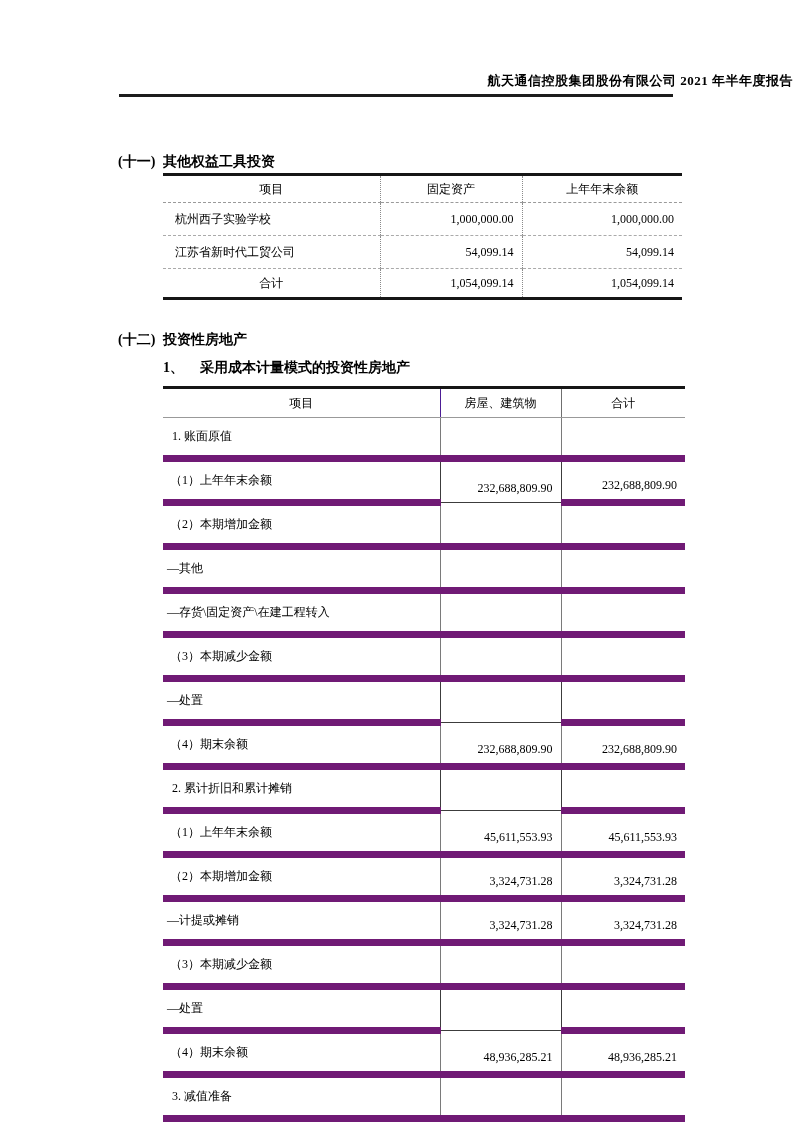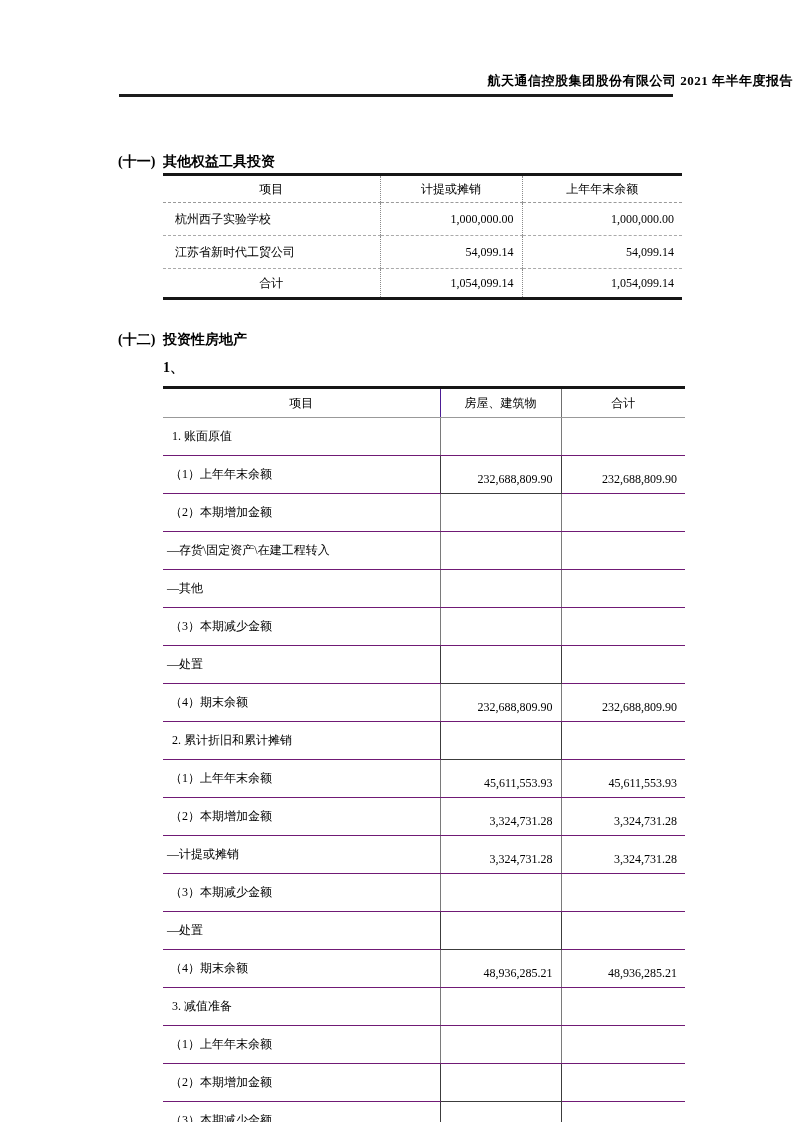--- a/index.html
+++ b/index.html
@@ -93,21 +93,21 @@
   .t2 col.c3 { width: 124px; }
   .t2 th {
     font-weight: normal;
     height: 26px;
     text-align: center;
     border-bottom: 1px solid #999;
   }
   .t2 th.mid { border-left: 1px solid #4c1d95; border-right: 1px solid #6f6f6f; }
   .t2 td {
     height: 30px;
-    border-bottom: 1px solid #701a75;
+    border-bottom: 7px solid #701a75;
     vertical-align: middle;
   }
   .t2 td.mid { border-left: 1px solid #7a7a7a; border-right: 1px solid #7a7a7a; }
   .t2 td.boxed { border: 1px solid #3c3c3c; }
   .t2 td.label { text-align: left; padding-left: 5px; }
   .t2 td.label.section { padding-left: 9px; }
   .t2 td.label.item { padding-left: 7px; }
   .t2 td.label.sub { padding-left: 4px; }
   .t2 td.num {
     text-align: right;
@@ -130,21 +130,21 @@
 
 <table class="t1">
   <colgroup>
       <col class="c1">
       <col class="c2">
       <col class="c3">
     </colgroup>
   <thead>
     <tr>
       <th class="v">项目</th>
-      <th class="v">计提或摊销</th>
+      <th class="v">固定资产</th>
       <th>上年年末余额</th>
     </tr>
   </thead>
   <tbody>
     <tr>
       <td class="name v">杭州西子实验学校</td>
       <td class="num v">1,000,000.00</td>
       <td class="num">1,000,000.00</td>
     </tr>
     <tr>
@@ -160,20 +160,21 @@
   </tbody>
 </table>
 
 <div class="sec-heading sec12">
   <span class="sec-label">(十二)</span>
   <span class="sec-title">投资性房地产</span>
 </div>
 
 <div class="sub-heading">
   <span class="sub-label">1、</span>
+  <span>采用成本计量模式的投资性房地产</span>
 </div>
 
 <table class="t2">
   <colgroup>
       <col class="c1">
       <col class="c2">
       <col class="c3">
     </colgroup>
   <thead>
     <tr>
@@ -192,26 +193,26 @@
         <td class="label item">（1）上年年末余额</td>
         <td class="num mid boxed">232,688,809.90</td>
         <td class="num">232,688,809.90</td>
       </tr>
       <tr>
         <td class="label item">（2）本期增加金额</td>
         <td class="num mid"></td>
         <td class="num"></td>
       </tr>
       <tr>
+        <td class="label sub">—其他</td>
+        <td class="num mid"></td>
+        <td class="num"></td>
+      </tr>
+      <tr>
         <td class="label sub">—存货\固定资产\在建工程转入</td>
-        <td class="num mid"></td>
-        <td class="num"></td>
-      </tr>
-      <tr>
-        <td class="label sub">—其他</td>
         <td class="num mid"></td>
         <td class="num"></td>
       </tr>
       <tr>
         <td class="label item">（3）本期减少金额</td>
         <td class="num mid"></td>
         <td class="num"></td>
       </tr>
       <tr>
         <td class="label sub">—处置</td>

